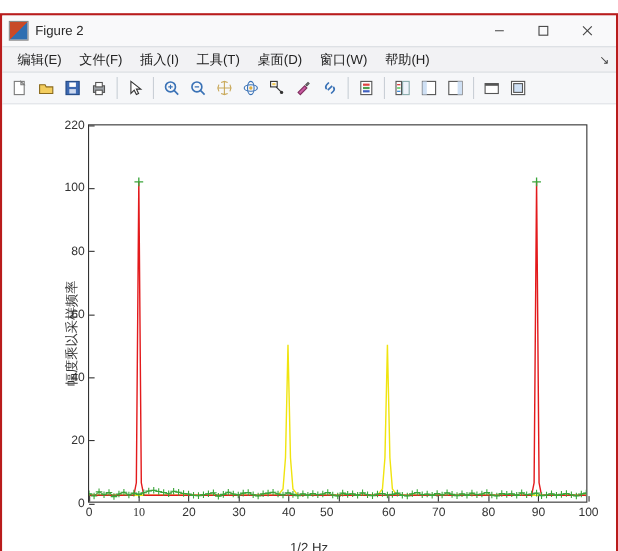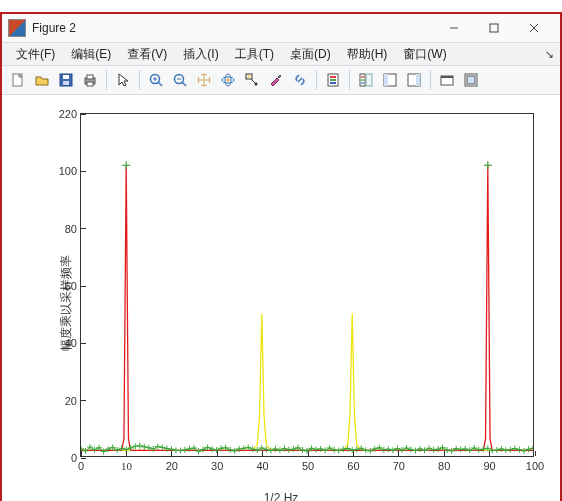--- a/index.html
+++ b/index.html
@@ -159,28 +159,27 @@
     </div>
     <div class="winbtn close">
       <svg viewBox="0 0 10 10">
           <line x1="1" y1="1" x2="9" y2="9" stroke="currentColor" stroke-width="1"></line>
           <line x1="9" y1="1" x2="1" y2="9" stroke="currentColor" stroke-width="1"></line>
         </svg>
     </div>
   </div>
 
   <div class="menubar">
+    <div class="menu-item">编辑(E)</div>
     <div class="menu-item">文件(F)</div>
-    <div class="menu-item">编辑(E)</div>
-    <div class="menu-item">查看(V)</div>
     <div class="menu-item">插入(I)</div>
     <div class="menu-item">工具(T)</div>
     <div class="menu-item">桌面(D)</div>
+    <div class="menu-item">窗口(W)</div>
     <div class="menu-item">帮助(H)</div>
-    <div class="menu-item">窗口(W)</div>
     <div class="menu-glyph">↘</div>
   </div>
 
   <div class="toolbar" id="toolbar">
       <div class="tb-btn">
         <svg width="16" height="16">
           <rect x="3" y="2" width="9" height="12" fill="#fff" stroke="#7a7a7a"></rect>
           <polygon points="9,2 12,5 9,5" fill="#d9d9d9" stroke="#7a7a7a"></polygon>
         </svg>
       </div>
@@ -540,21 +539,21 @@
         <div class="xtick-label" style="left: 0px;">0</div>
         <div class="tick xt" style="left: 44.9px;"></div>
         <div class="xtick-label" style="left: 45.4px; font-family: Liberation Serif, serif;">10</div>
         <div class="tick xt" style="left: 90.3px;"></div>
         <div class="xtick-label" style="left: 90.8px;">20</div>
         <div class="tick xt" style="left: 135.7px;"></div>
         <div class="xtick-label" style="left: 136.2px;">30</div>
         <div class="tick xt" style="left: 181.1px;"></div>
         <div class="xtick-label" style="left: 181.6px;">40</div>
         <div class="tick xt" style="left: 226.5px;"></div>
-        <div class="xtick-label" style="left: 227px;">50</div>
+        <div class="xtick-label" style="left: 216px;">50</div>
         <div class="tick xt" style="left: 271.9px;"></div>
         <div class="xtick-label" style="left: 272.4px;">60</div>
         <div class="tick xt" style="left: 317.3px;"></div>
         <div class="xtick-label" style="left: 317.8px;">70</div>
         <div class="tick xt" style="left: 362.7px;"></div>
         <div class="xtick-label" style="left: 363.2px;">80</div>
         <div class="tick xt" style="left: 408.1px;"></div>
         <div class="xtick-label" style="left: 408.6px;">90</div>
         <div class="tick xt" style="left: 453.5px;"></div>
         <div class="xtick-label" style="left: 454px;">100</div>

